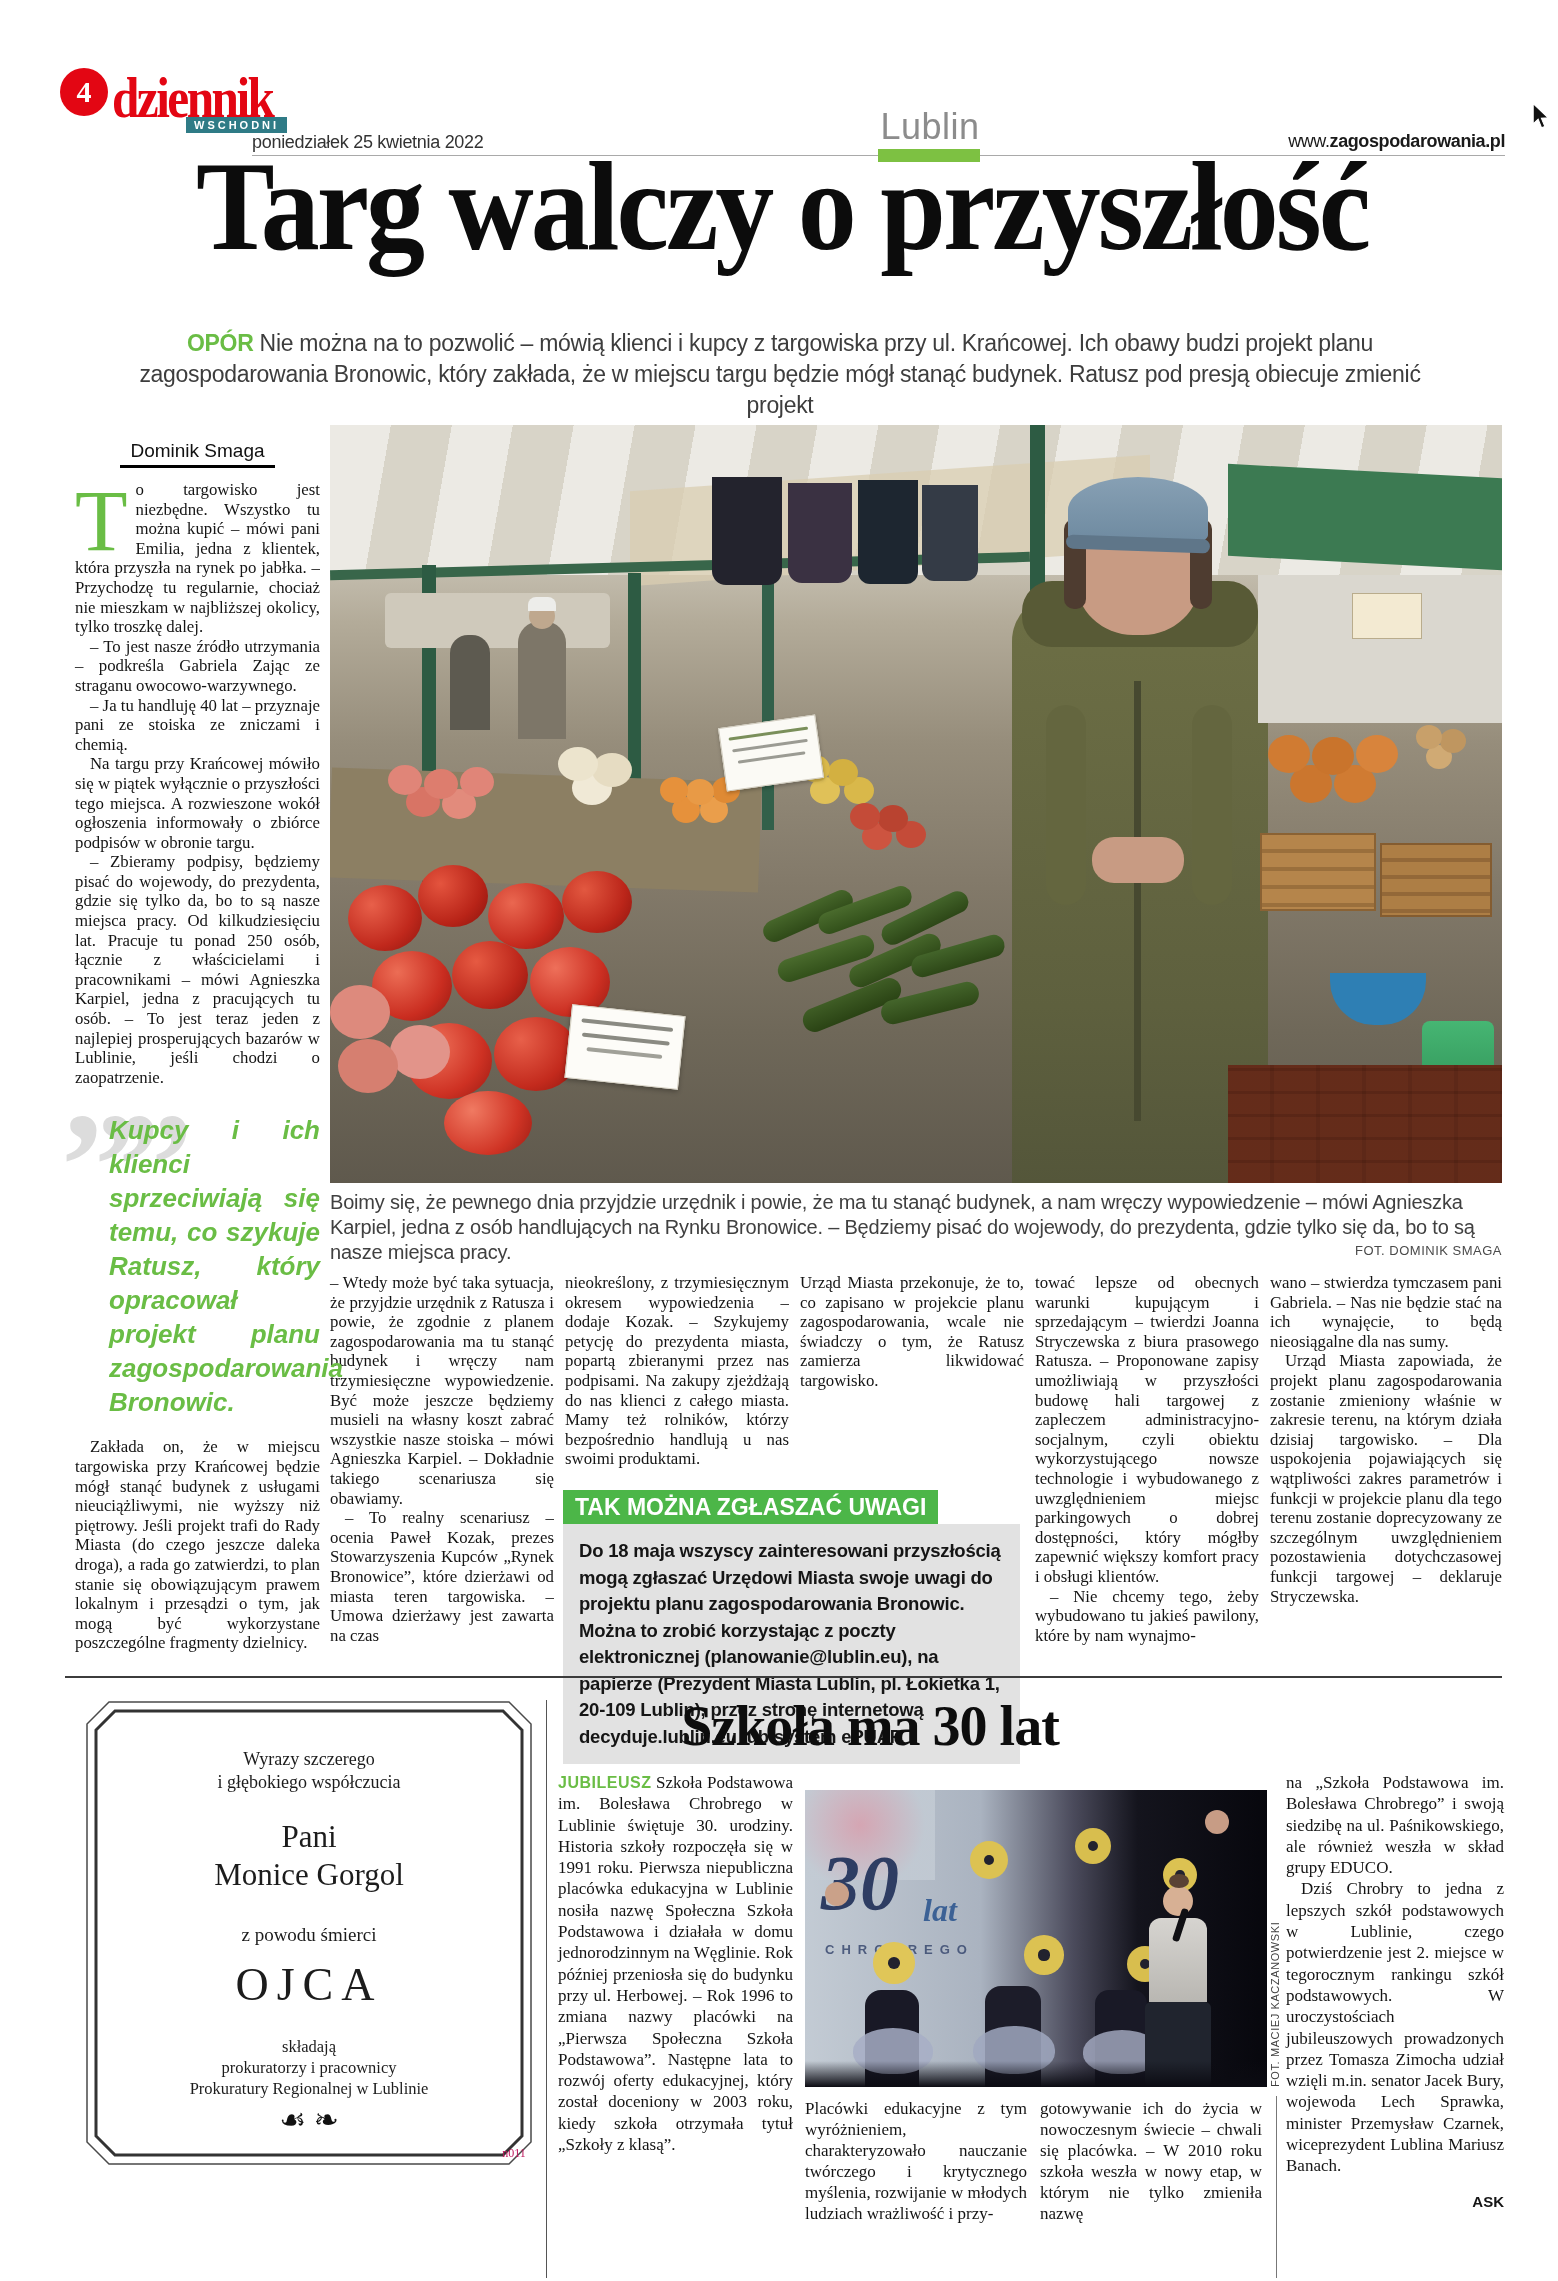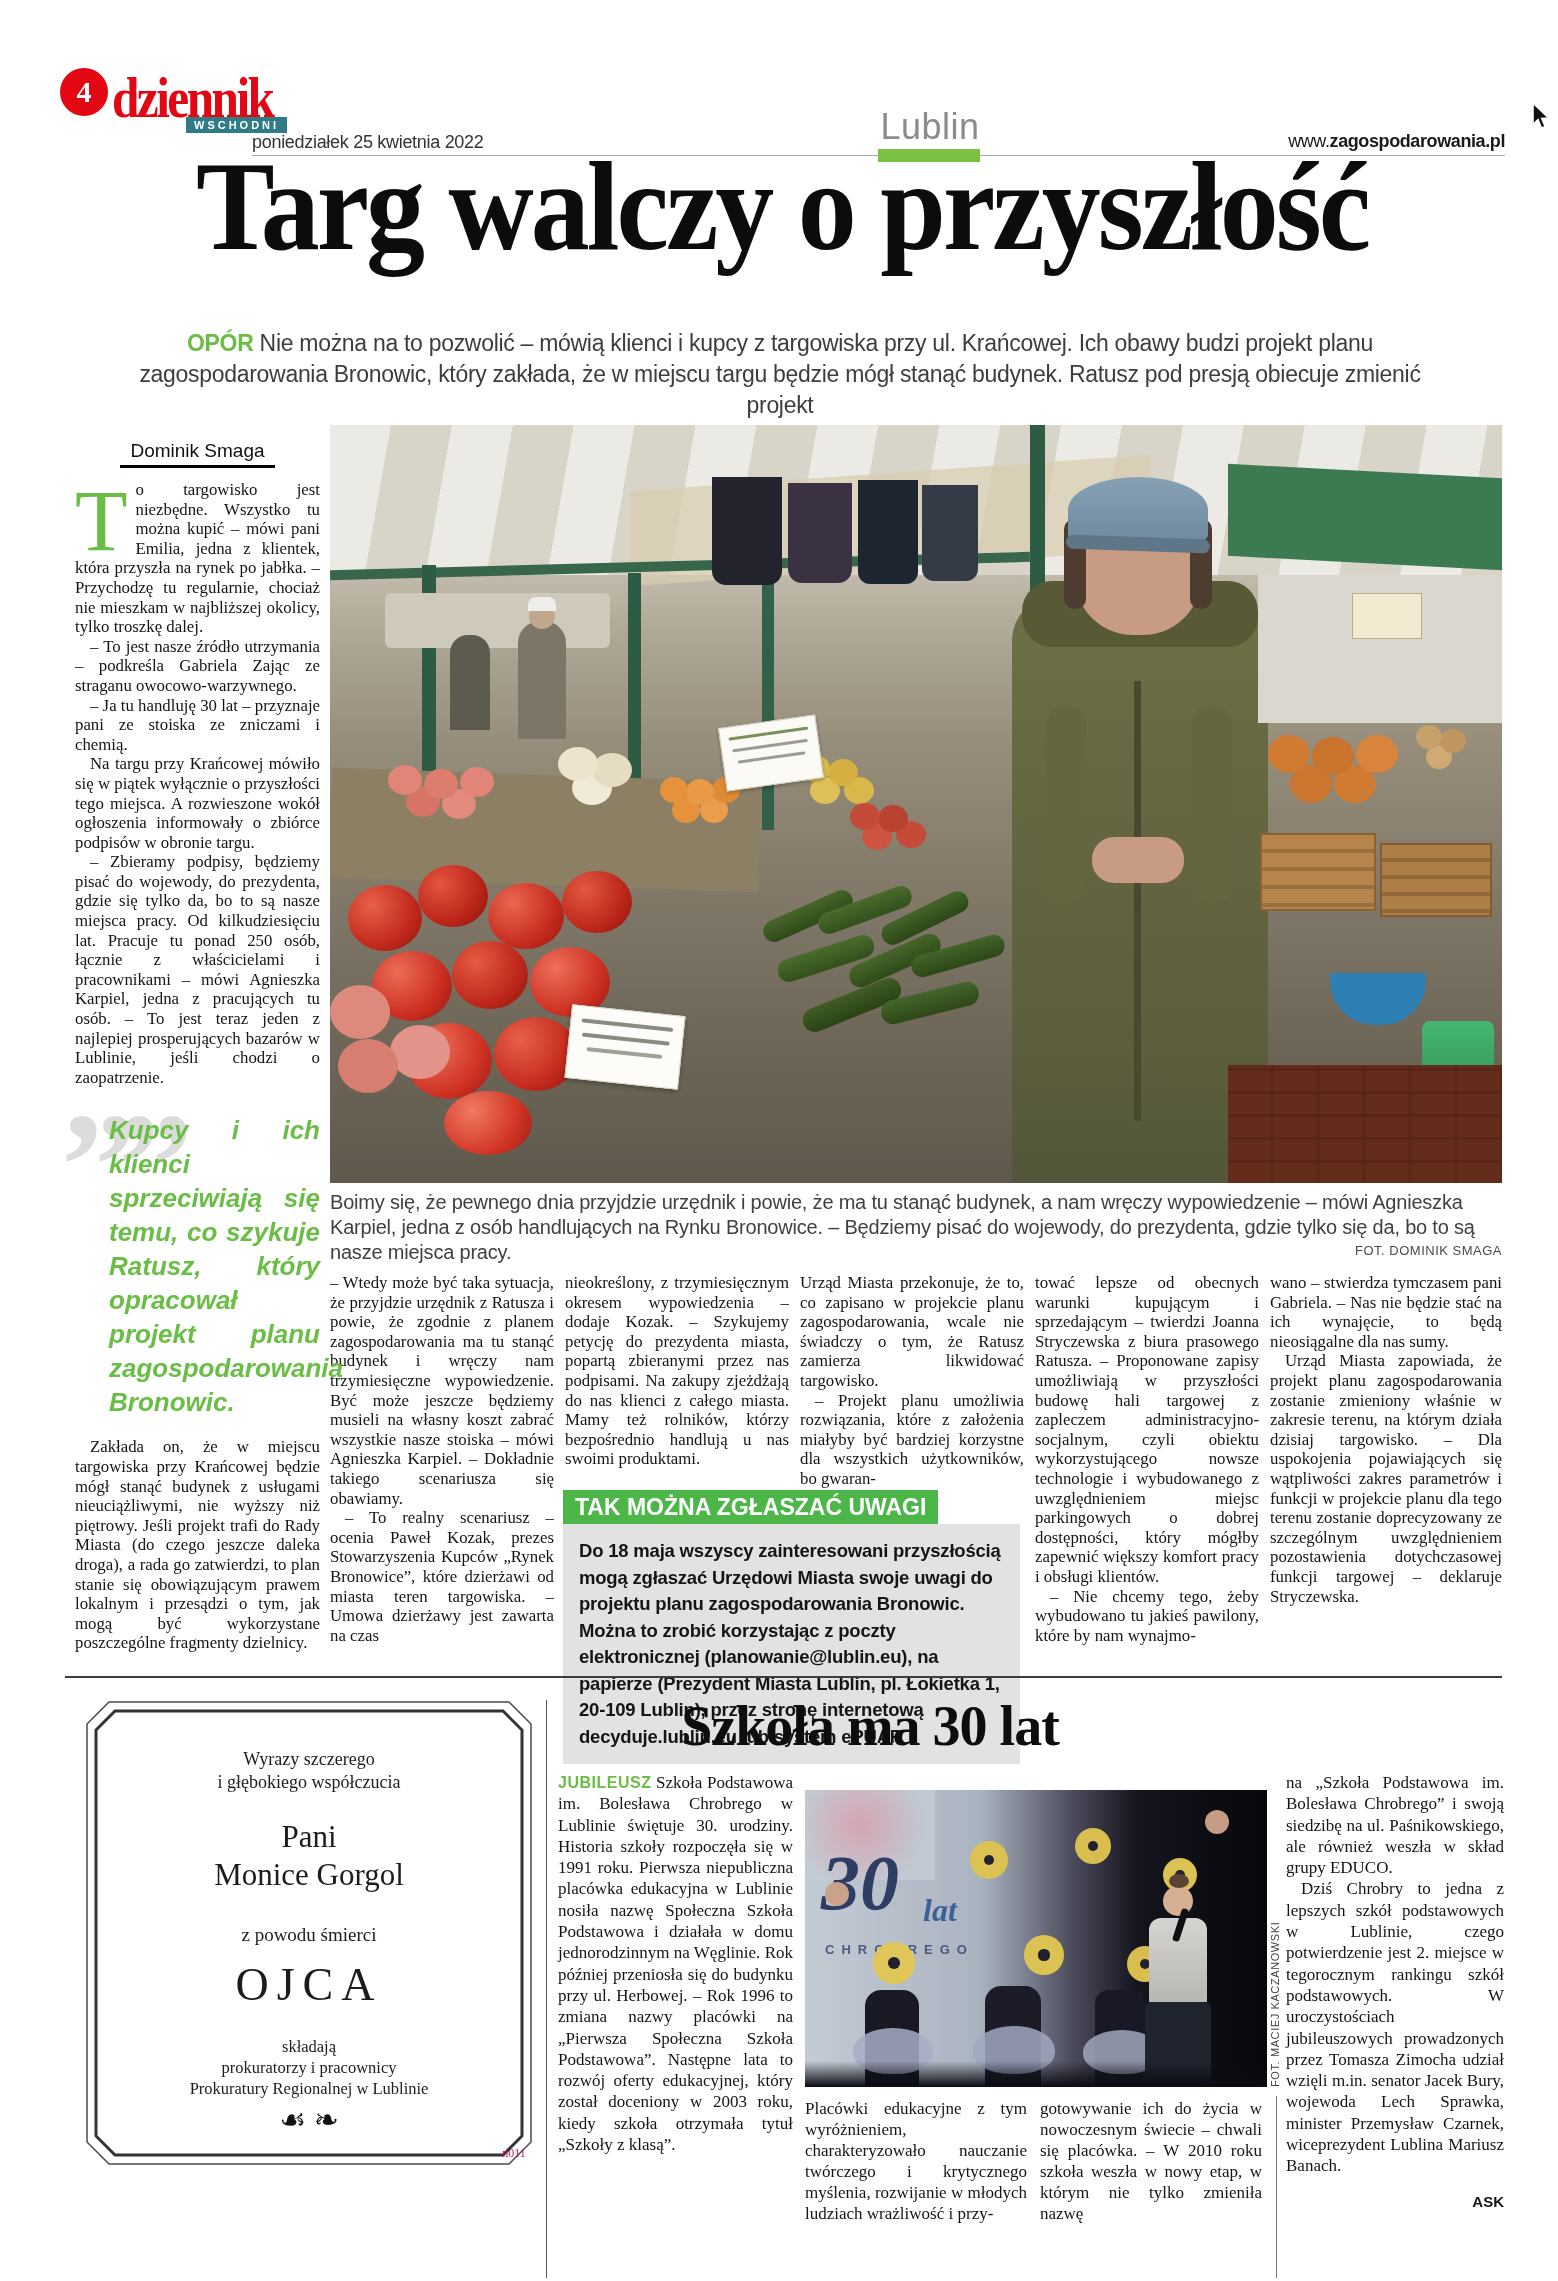--- a/index.html
+++ b/index.html
@@ -107,21 +107,21 @@
     <span class="kicker" style="color:#6abd45;">OPÓR</span>
     <span>Nie można na to pozwolić – mówią klienci i kupcy z targowiska przy ul. Krańcowej. Ich obawy budzi projekt planu zagospodarowania Bronowic, który zakłada, że w miejscu targu będzie mógł stanąć budynek. Ratusz pod presją obiecuje zmienić projekt</span>
   </div>
 
   <div class="col" style="left:75px;top:440px;width:245px;">
     <div class="author-wrap">
       <span class="author">Dominik Smaga</span>
     </div>
     <p><span class="dropcap" style="color:#6abd45;">T</span><span>o targowisko jest niezbędne. Wszystko tu można kupić – mówi pani Emilia, jedna z klientek, która przyszła na rynek po jabłka. – Przychodzę tu regularnie, chociaż nie mieszkam w najbliższej okolicy, tylko troszkę dalej.</span></p>
     <p class="ind">– To jest nasze źródło utrzymania – podkreśla Gabriela Zając ze straganu owocowo-warzywnego.</p>
-    <p class="ind">– Ja tu handluję 30 lat – przyznaje pani ze stoiska ze zniczami i chemią.</p>
+    <p class="ind">– Ja tu handluję 40 lat – przyznaje pani ze stoiska ze zniczami i chemią.</p>
     <p class="ind">Na targu przy Krańcowej mówiło się w piątek wyłącznie o przyszłości tego miejsca. A rozwieszone wokół ogłoszenia informowały o zbiórce podpisów w obronie targu.</p>
     <p class="ind">– Zbieramy podpisy, będziemy pisać do wojewody, do prezydenta, gdzie się tylko da, bo to są nasze miejsca pracy. Od kilkudziesięciu lat. Pracuje tu ponad 250 osób, łącznie z właścicielami i pracownikami – mówi Agnieszka Karpiel, jedna z pracujących tu osób. – To jest teraz jeden z najlepiej prosperujących bazarów w Lublinie, jeśli chodzi o zaopatrzenie.</p>
     <div class="pullquote" style="color:#6abd45;">
       <span class="qmarks">””</span>
       <span class="qt">Kupcy i ich klienci sprzeciwiają się temu, co szykuje Ratusz, który opracował projekt planu zagospodarowania Bronowic.</span>
     </div>
     <p class="ind">Zakłada on, że w miejscu targowiska przy Krańcowej będzie mógł stanąć budynek z usługami nieuciążliwymi, nie wyższy niż piętrowy. Jeśli projekt trafi do Rady Miasta (do czego jeszcze daleka droga), a rada go zatwierdzi, to plan stanie się obowiązującym prawem lokalnym i przesądzi o tym, jak mogą być wykorzystane poszczególne fragmenty dzielnicy.</p>
   </div>
 
   <div class="abs photo1">
@@ -222,21 +222,20 @@
 
   <div class="col" style="left:330px;top:1273px;width:224px;">
     <p>– Wtedy może być taka sytuacja, że przyjdzie urzędnik z Ratusza i powie, że zgodnie z planem zagospodarowania ma tu stanąć budynek i wręczy nam trzymiesięczne wypowiedzenie. Być może jeszcze będziemy musieli na własny koszt zabrać wszystkie nasze stoiska – mówi Agnieszka Karpiel. – Dokładnie takiego scenariusza się obawiamy.</p>
     <p class="ind">– To realny scenariusz – ocenia Paweł Kozak, prezes Stowarzyszenia Kupców „Rynek Bronowice”, które dzierżawi od miasta teren targowiska. – Umowa dzierżawy jest zawarta na czas</p>
   </div>
   <div class="col" style="left:565px;top:1273px;width:224px;">
     <p>nieokreślony, z trzymiesięcznym okresem wypowiedzenia – dodaje Kozak. – Szykujemy petycję do prezydenta miasta, popartą zbieranymi przez nas podpisami. Na zakupy zjeżdżają do nas klienci z całego miasta. Mamy też rolników, którzy bezpośrednio handlują u nas swoimi produktami.</p>
   </div>
   <div class="col" style="left:800px;top:1273px;width:224px;">
     <p>Urząd Miasta przekonuje, że to, co zapisano w projekcie planu zagospodarowania, wcale nie świadczy o tym, że Ratusz zamierza likwidować targowisko.</p>
-    <p class="ind">– Projekt planu umożliwia rozwiązania, które z założenia miałyby być bardziej korzystne dla wszystkich użytkowników, bo gwaran-</p>
   </div>
   <div class="col" style="left:1035px;top:1273px;width:224px;">
     <p>tować lepsze od obecnych warunki kupującym i sprzedającym – twierdzi Joanna Stryczewska z biura prasowego Ratusza. – Proponowane zapisy umożliwiają w przyszłości budowę hali targowej z zapleczem administracyjno-socjalnym, czyli obiektu wykorzystującego nowsze technologie i wybudowanego z uwzględnieniem miejsc parkingowych o dobrej dostępności, który mógłby zapewnić większy komfort pracy i obsługi klientów.</p>
     <p class="ind">– Nie chcemy tego, żeby wybudowano tu jakieś pawilony, które by nam wynajmo-</p>
   </div>
   <div class="col" style="left:1270px;top:1273px;width:232px;">
     <p>wano – stwierdza tymczasem pani Gabriela. – Nas nie będzie stać na ich wynajęcie, to będą nieosiągalne dla nas sumy.</p>
     <p class="ind">Urząd Miasta zapowiada, że projekt planu zagospodarowania zostanie zmieniony właśnie w zakresie terenu, na którym działa dzisiaj targowisko. – Dla uspokojenia pojawiających się wątpliwości zakres parametrów i funkcji w projekcie planu dla tego terenu zostanie doprecyzowany ze szczególnym uwzględnieniem pozostawienia dotychczasowej funkcji targowej – deklaruje Stryczewska.</p>
   </div>
 

